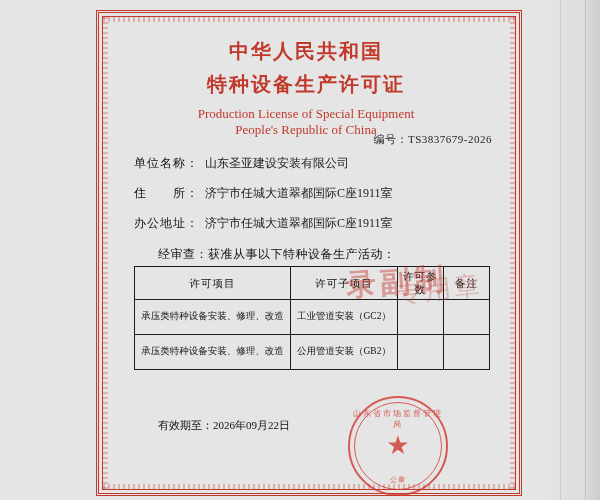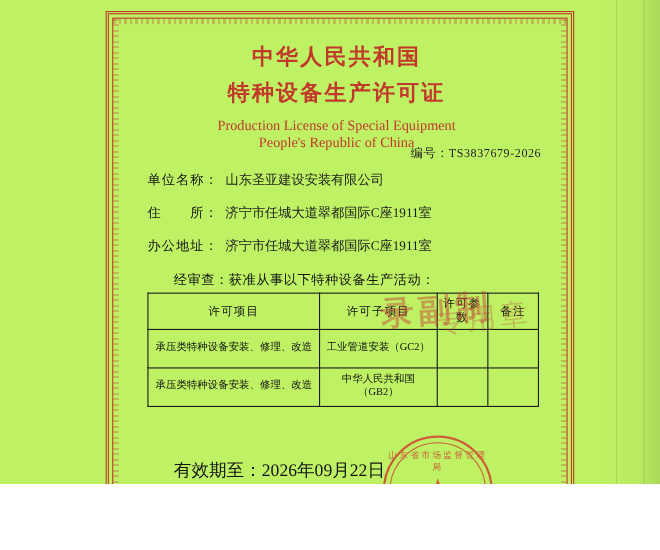--- a/index.html
+++ b/index.html
@@ -6,22 +6,22 @@
     margin: 0;
     padding: 0;
     width: 600px;
     height: 500px;
     background: #ffffff;
     font-family: "Liberation Serif", "DejaVu Serif", serif;
   }
   #page {
     position: relative;
     width: 600px;
-    height: 440px;
-    background: #bef264;
+    height: 500px;
+    background: #e5e5e5;
     overflow: hidden;
   }
   
   .cert-frame {
     position: absolute;
     left: 96px;
     top: 10px;
     width: 420px;
     height: 480px;
     border: 3px double #c0392b;
@@ -160,21 +160,21 @@
     left: 62px;
     top: 383px;
     font-size: 12px;
     color: #111;
   }
   .bottom-dates {
     position: absolute;
     left: 62px;
     top: 408px;
     width: 320px;
-    font-size: 16px;
+    font-size: 11px;
     color: #111;
     display: flex;
     justify-content: space-between;
   }
 
   
   .seal {
     position: absolute;
     left: 348px;
     top: 396px;
@@ -283,21 +283,21 @@
       </thead>
       <tbody>
         <tr class="row-tall">
           <td class="item-cell">承压类特种设备安装、修理、改造</td>
           <td class="type-cell">工业管道安装（GC2）</td>
           <td></td>
           <td></td>
         </tr>
         <tr class="row-tall">
           <td class="item-cell">承压类特种设备安装、修理、改造</td>
-          <td class="type-cell">中华人民共和国（GB2）</td>
+          <td class="type-cell">公用管道安装（GB2）</td>
           <td></td>
           <td></td>
         </tr>
       </tbody>
     </table>
 
 
     <div class="bottom-dates">
       <span>
         <span>有效期至：</span><span>2026年09月22日</span>

